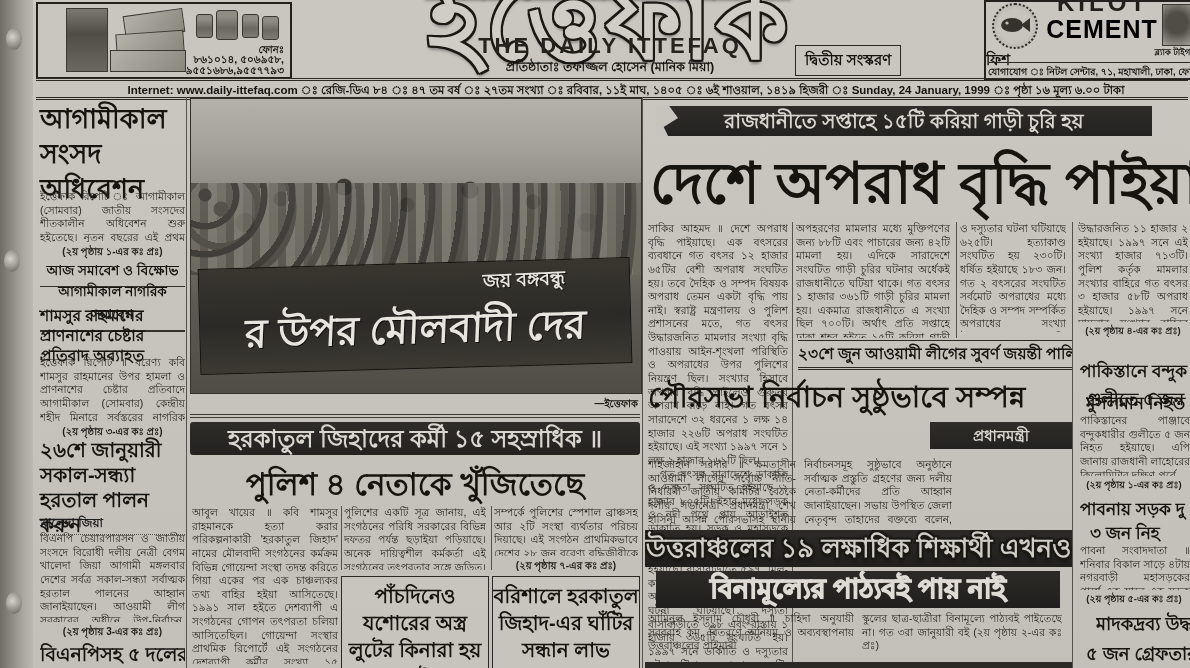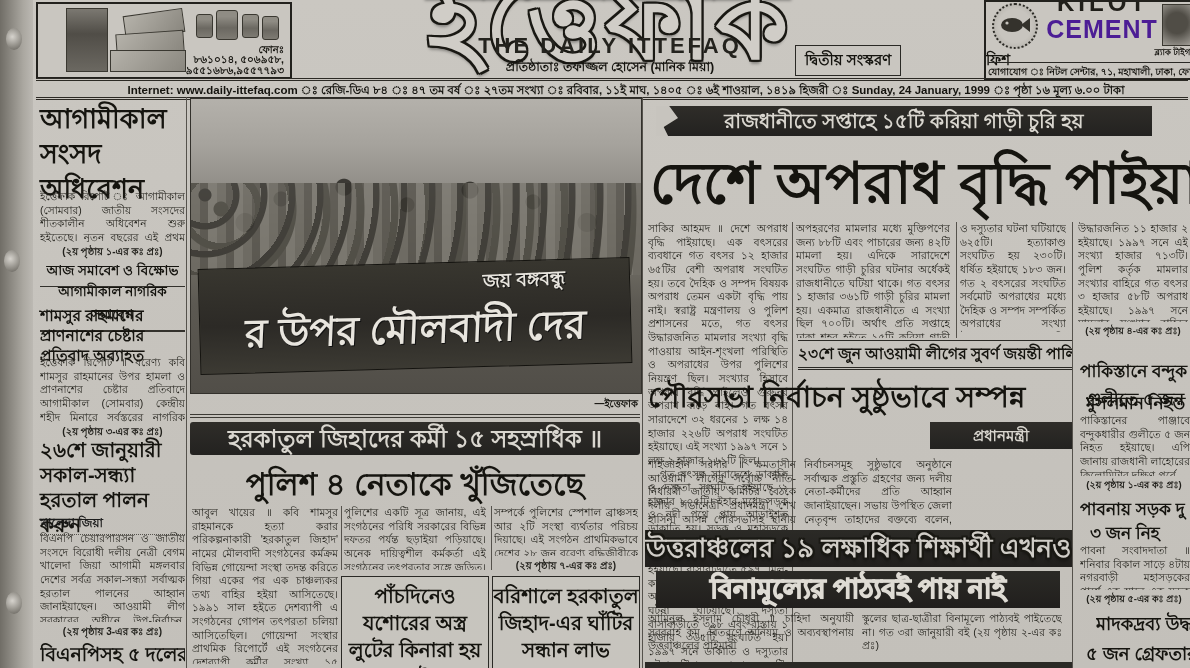--- a/index.html
+++ b/index.html
@@ -85,21 +85,21 @@
   <div class="adbox" style="left:984px;top:0;width:206px;height:76px;border-right:none;">
     <div class="fishlogo" style="left:6px;top:1px;">
       <svg width="32" height="22" viewBox="0 0 32 22">
           <ellipse cx="13" cy="11" rx="11" ry="7" fill="#34322c"></ellipse>
           <polygon points="22,11 31,4 31,18" fill="#34322c"></polygon>
           <circle cx="8" cy="9" r="1.6" fill="#c7c4be"></circle>
         </svg>
     </div>
     <div class="t hl" style="left:0px;top:46px;width:56px;font-size:15px;text-align:left;">ফিশ ব্র্যান্ড</div>
     <div class="t hl" style="left:62px;top:-13px;width:110px;font-size:24px;letter-spacing:4px;text-align:center;color:#201f1a;">KILOT</div>
-    <div class="t hl" style="left:56px;top:13px;width:120px;font-size:25px;letter-spacing:1px;text-align:center;color:#4c1d95;">CEMENT</div>
+    <div class="t hl" style="left:56px;top:13px;width:120px;font-size:25px;letter-spacing:1px;text-align:center;color:#000000;">CEMENT</div>
     <div class="bx" style="left:176px;top:2px;width:28px;height:40px;background:radial-gradient(circle at 50% 45%,#504d46 40%,#a3a099);"></div>
     <div class="t hl" style="left:168px;top:44px;width:44px;font-size:8.5px;text-align:center;white-space:nowrap;overflow:hidden;">ব্ল্যাক টাইগার</div>
     <div class="t hl" style="left:2px;top:60px;width:204px;font-size:9.5px;border-top:1px solid #2a2925;padding-top:2px;white-space:nowrap;overflow:hidden;">যোগাযোগ ঃ নিটল সেন্টার, ৭১, মহাখালী, ঢাকা, ফোন ঃ</div>
   </div>
 
   <div class="t dl" style="left:36px;top:78px;width:1152px;height:16px;">
     <div class="t hl" style="left:60px;top:1px;width:1060px;font-size:11.5px;text-align:center;white-space:nowrap;overflow:hidden;">Internet: www.daily-ittefaq.com ঃ রেজি-ডিএ ৮৪ ঃ ৪৭ তম বর্ষ ঃ ২৭তম সংখ্যা ঃ রবিবার, ১১ই মাঘ, ১৪০৫ ঃ ৬ই শাওয়াল, ১৪১৯ হিজরী ঃ Sunday, 24 January, 1999 ঃ পৃষ্ঠা ১৬ মূল্য ৬.০০ টাকা</div>
   </div>
 
   <div class="t hl" style="left:40px;top:102px;width:145px;font-size:27px;line-height:1.3;text-align:left;">আগামীকাল সংসদ অধিবেশন</div>

